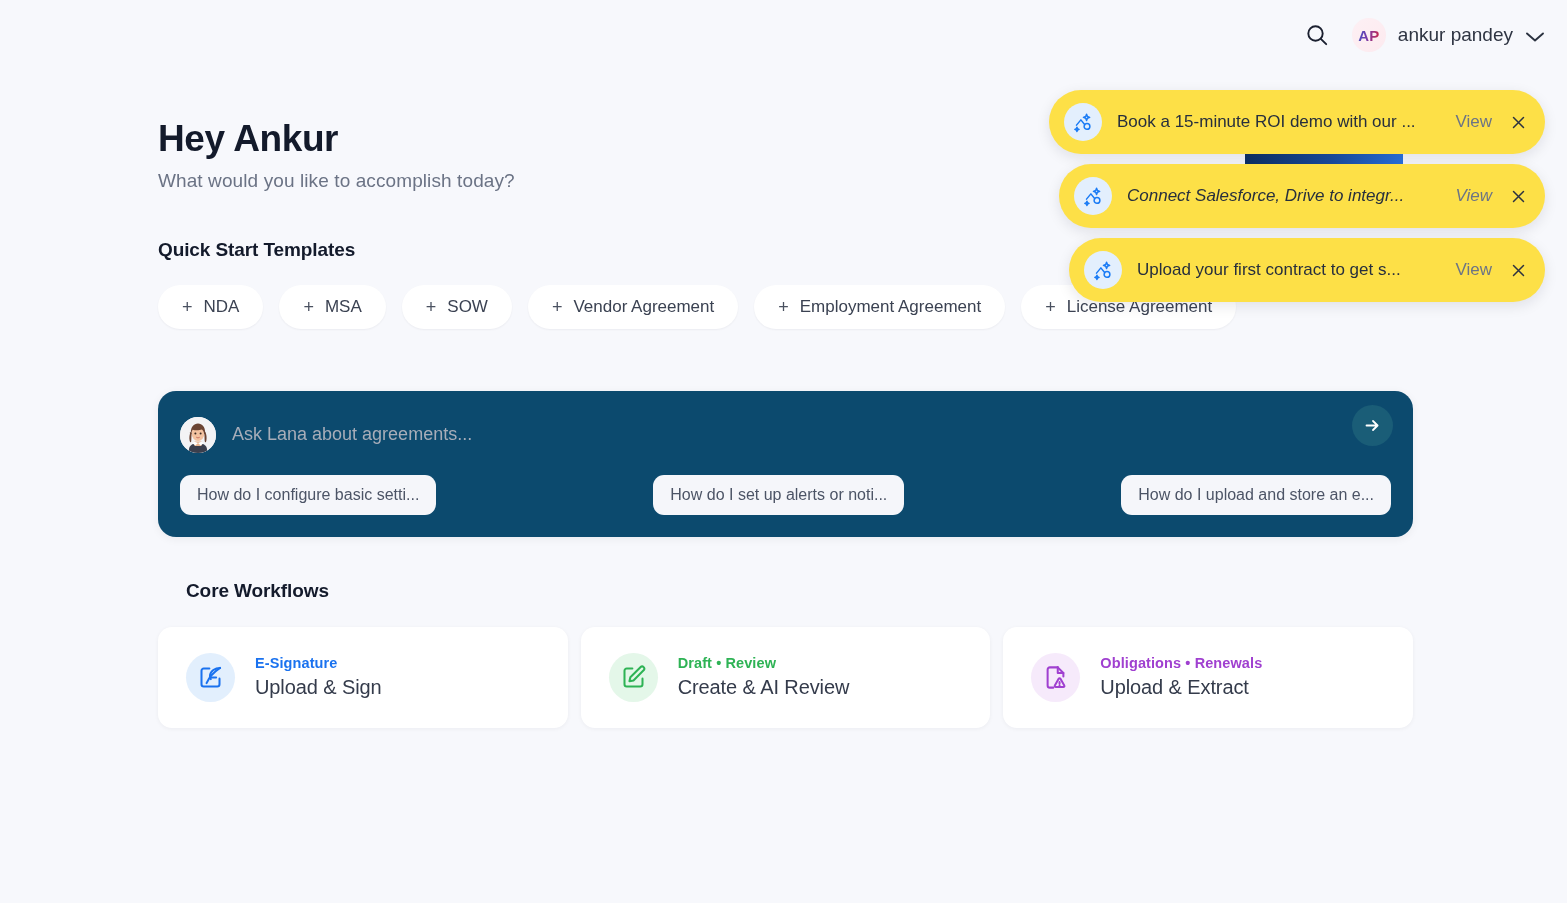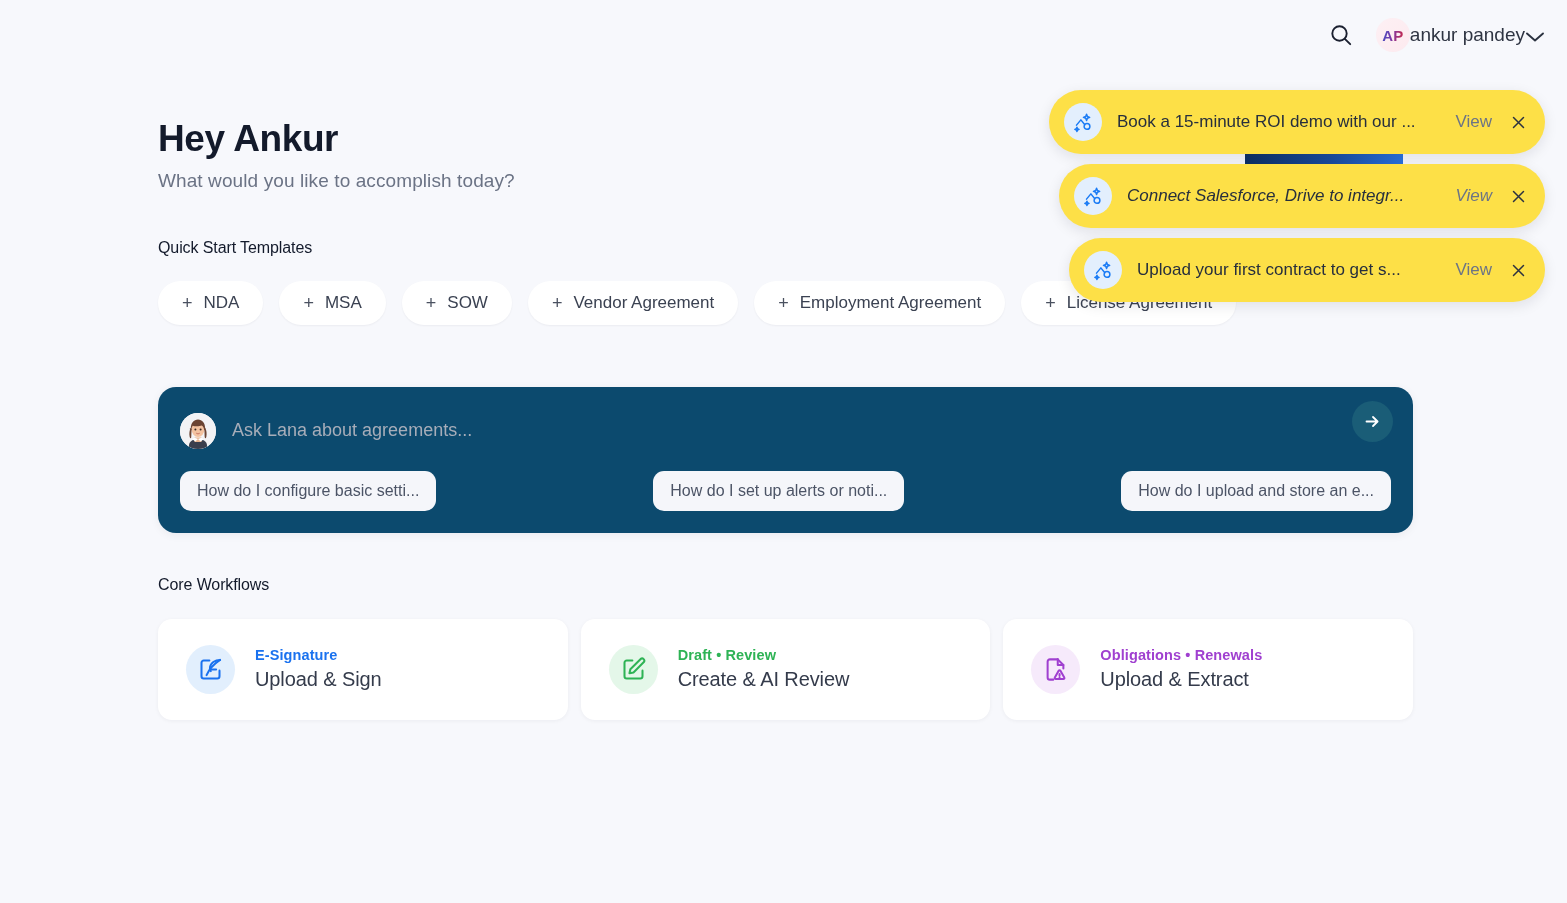--- a/index.html
+++ b/index.html
@@ -11,21 +11,21 @@
   }
   body { position: relative; }
 
   
   .topbar {
     position: absolute; top: 0; left: 0; right: 0; height: 70px;
     display: flex; align-items: center; justify-content: flex-end;
     padding-right: 22px; gap: 22px;
   }
   .search-icon { width: 26px; height: 26px; display: block; cursor: pointer; }
-  .user-chip { display: flex; align-items: center; cursor: pointer; }
+  .user-chip { display: flex; align-items: center; gap: 12px; cursor: pointer; }
   .avatar-initials {
     width: 34px; height: 34px; border-radius: 50%;
     background: #fdeef2;
     display: flex; align-items: center; justify-content: center;
     font-size: 15px; font-weight: 700; letter-spacing: .3px;
     background-image: linear-gradient(135deg,#fdf0f4,#fdeaef);
   }
   .avatar-initials span {
     background: linear-gradient(100deg,#3b4fc4 0%, #7c3aa8 45%, #d4243a 100%);
     -webkit-background-clip: text; background-clip: text; color: transparent;
@@ -38,21 +38,21 @@
   .greeting {
     font-size: 37px; font-weight: 700; color: #131a2b;
     letter-spacing: -0.4px; line-height: 1.15;
   }
   .subgreeting { font-size: 19px; color: #6b7385; margin-top: 9px; letter-spacing: .1px; }
 
   .section-head {
     display: flex; align-items: baseline; justify-content: space-between;
     margin-top: 47px;
   }
-  .section-title { font-size: 16px; font-weight: 400; color: #131a2b; letter-spacing: -0.1px; }
+  .section-title { font-size: 19px; font-weight: 700; color: #131a2b; letter-spacing: -0.1px; }
   .browse-link { font-size: 16px; color: #1472ff; cursor: pointer; }
 
   .chips { display: flex; gap: 16px; margin-top: 24px; flex-wrap: nowrap; }
   .chip {
     background: #ffffff; border-radius: 999px;
     padding: 12px 24px; font-size: 17px; color: #3b4252;
     display: flex; align-items: center; gap: 11px;
     box-shadow: 0 1px 2px rgba(16,24,40,.05);
     cursor: pointer; white-space: nowrap;
   }
@@ -216,21 +216,21 @@
         <path d="M3.5 9.5h11M10 5l4.6 4.5L10 14" stroke="#ffffff" stroke-width="1.8" stroke-linecap="round" stroke-linejoin="round"></path>
       </svg>
     </button>
     <div class="suggestions">
       <div class="suggestion">How do I configure basic setti...</div>
       <div class="suggestion">How do I set up alerts or noti...</div>
       <div class="suggestion">How do I upload and store an e...</div>
     </div>
   </div>
 
-  <div class="section-head" style="margin-top:43px;">
+  <div class="section-head" style="margin-top:43px;margin-left:28px;">
     <div class="section-title">Core Workflows</div>
   </div>
 
   <div class="cards">
 
     <div class="card">
       <div class="card-icon" style="background:#e2effd;">
         <svg width="27" height="27" viewBox="0 0 24 24" fill="none" stroke="#1a72ef" stroke-width="1.8" stroke-linecap="round" stroke-linejoin="round">
           <path d="M11 4H6a2 2 0 0 0-2 2v12a2 2 0 0 0 2 2h12a2 2 0 0 0 2-2v-5"></path>
           <path d="M20.5 3.5c-4 0-9 2.5-9 7.5 0 1 .3 1.8.8 2.4"></path>

